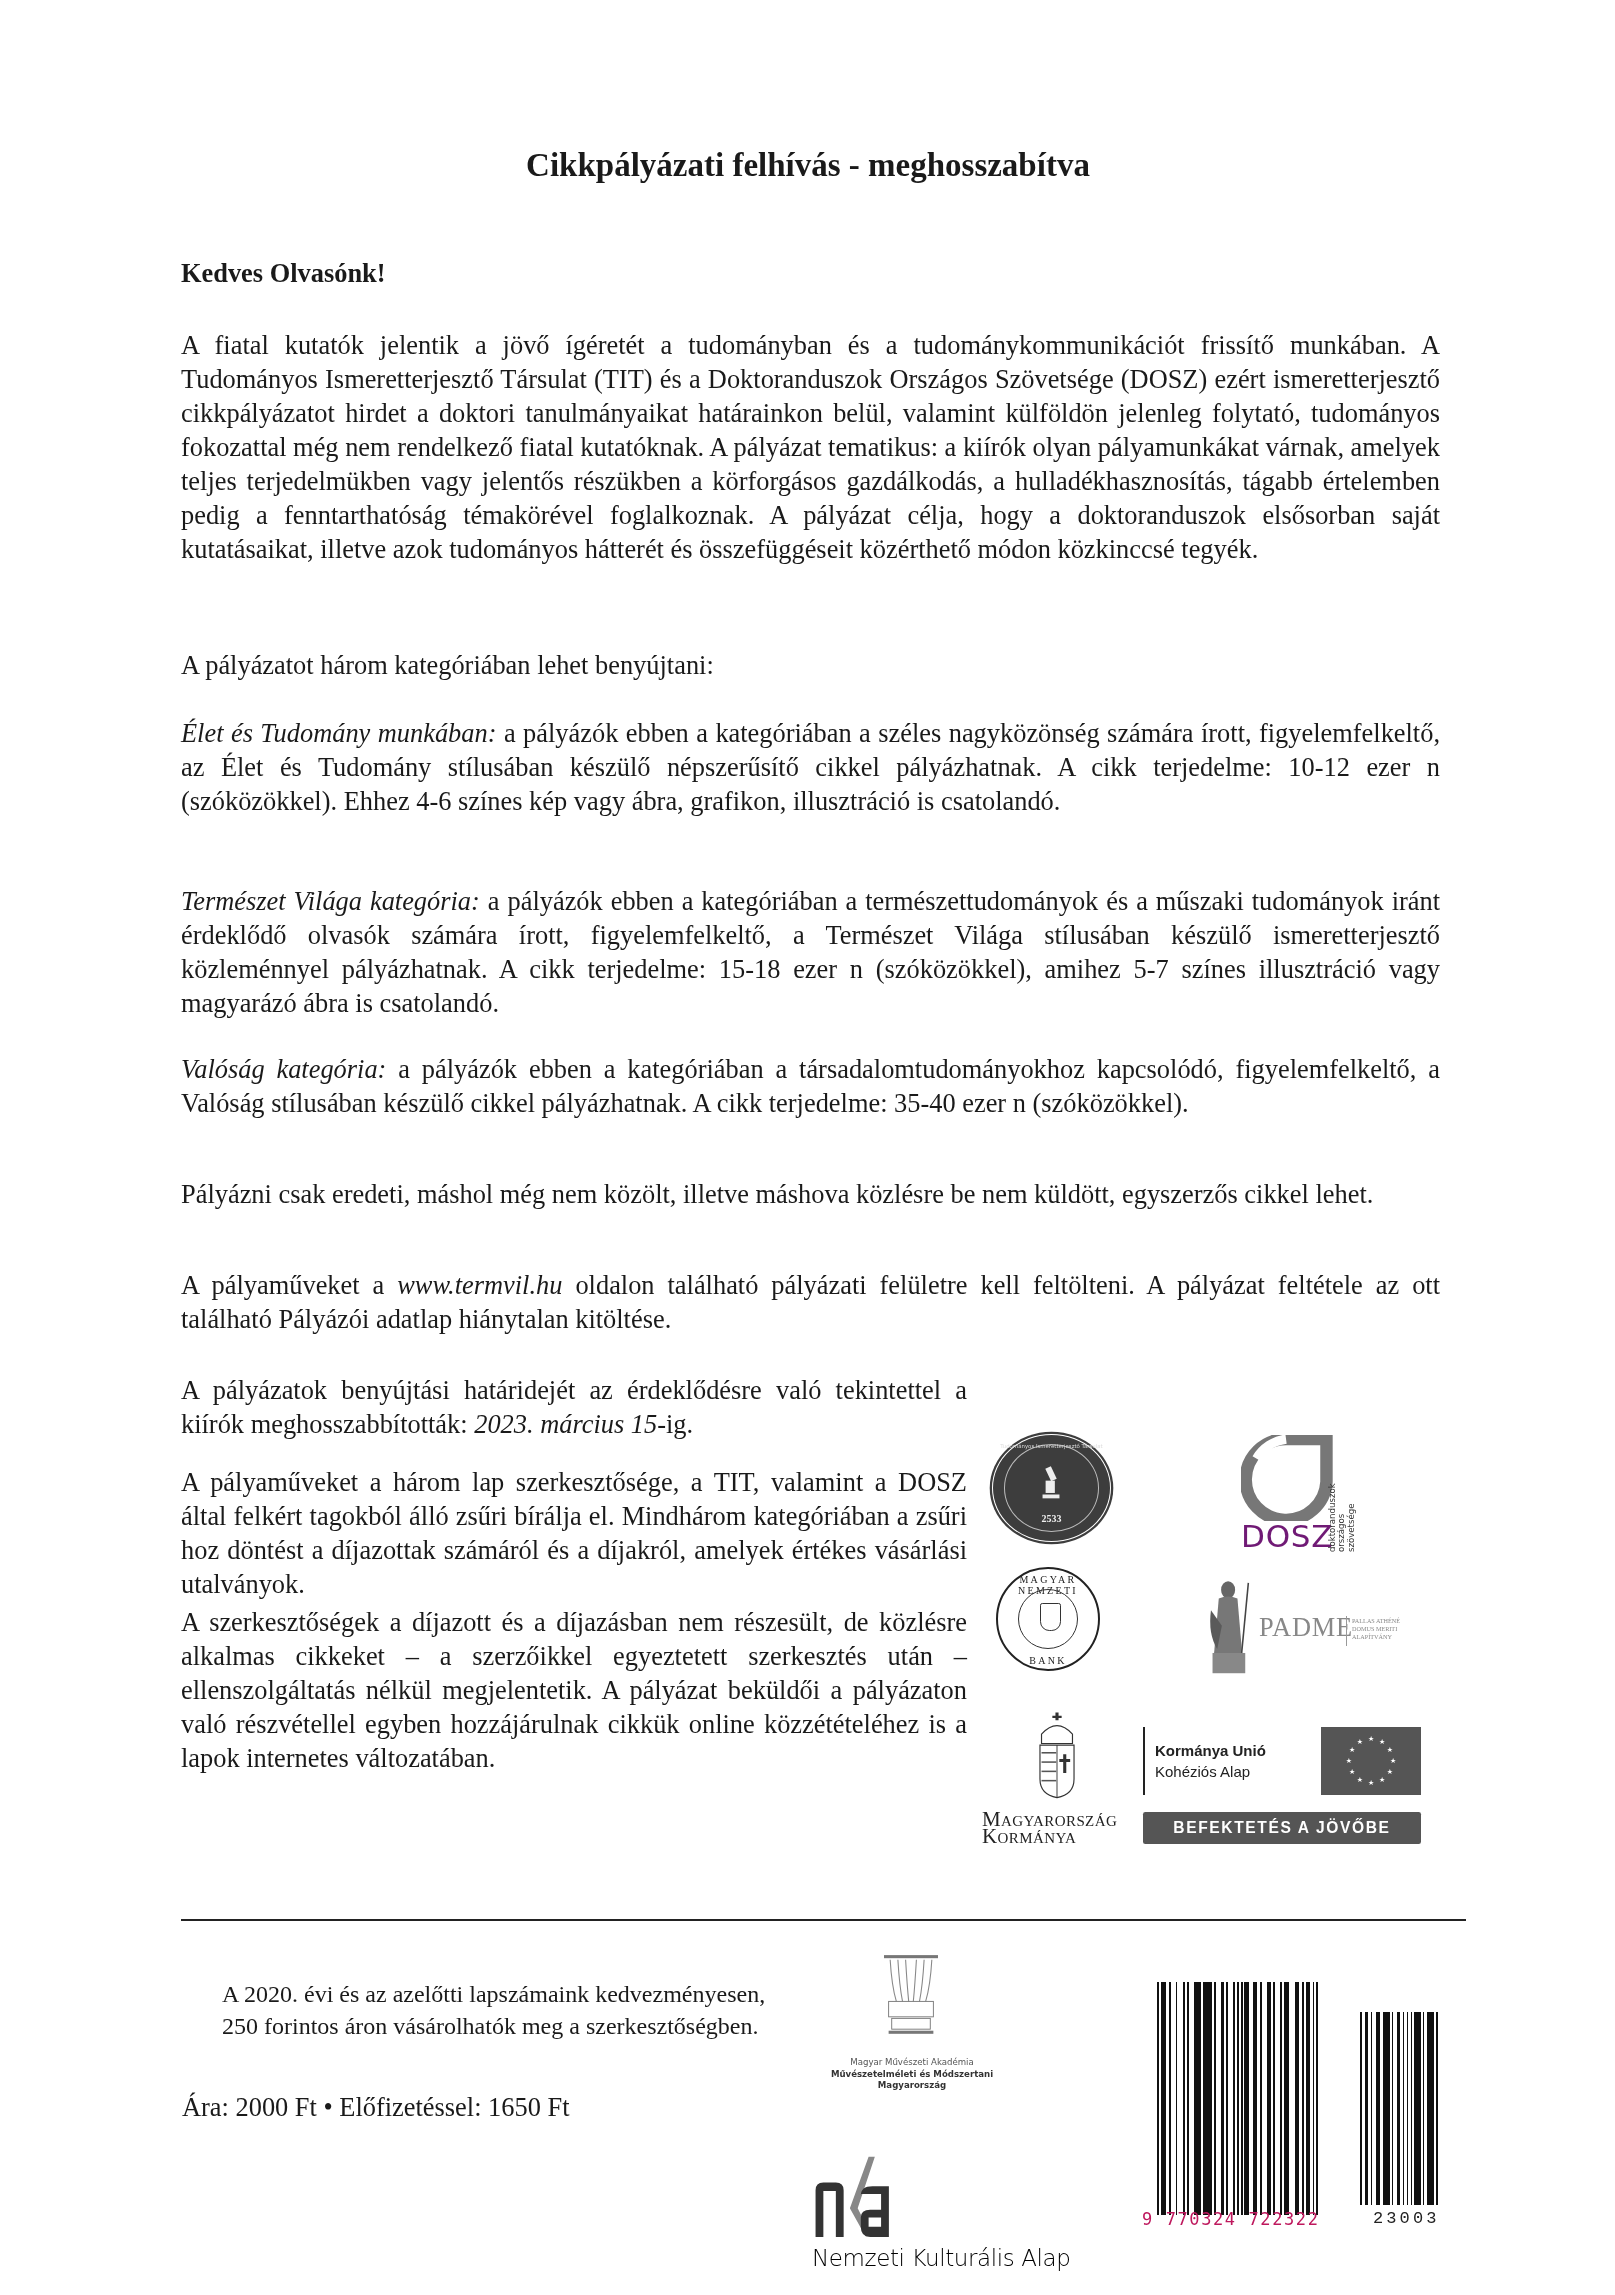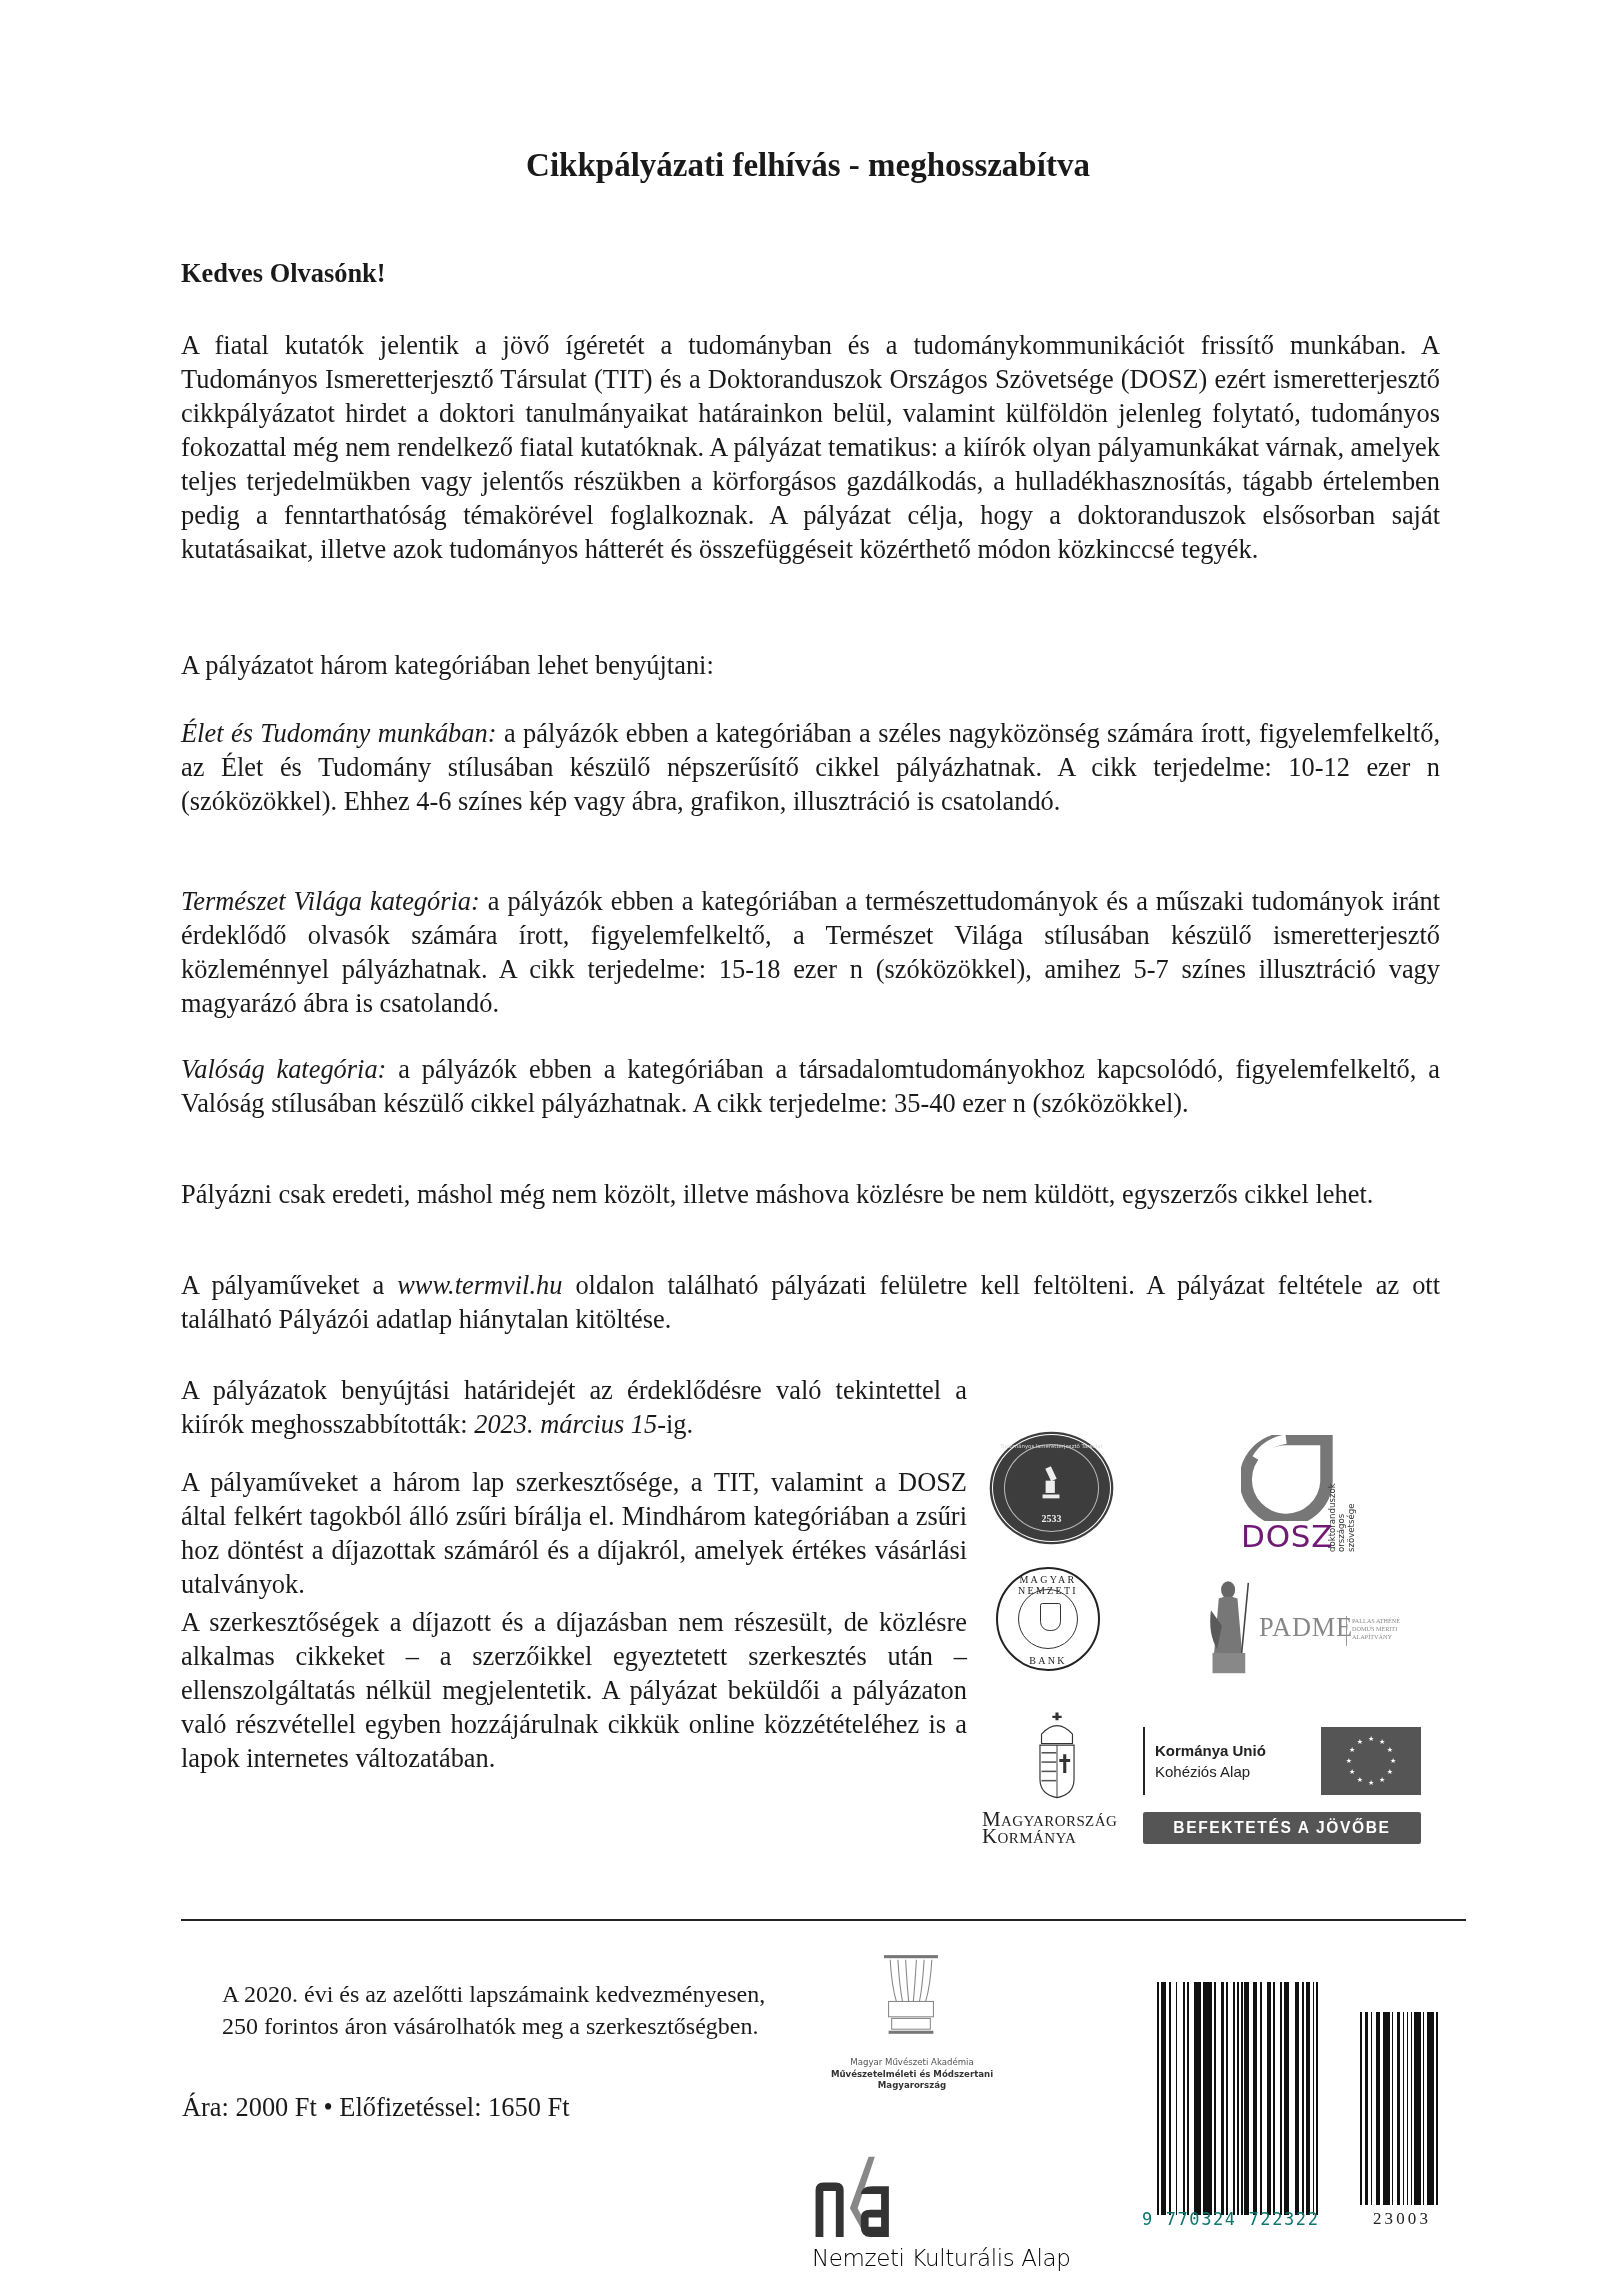--- a/index.html
+++ b/index.html
@@ -67,22 +67,22 @@
               font-family:"DejaVu Sans",sans-serif; font-size: 8.6px; line-height: 11.7px; color: #555; }
   .mma-text b { color: #333; }
   .nka-logo { left: 814px; top: 2155px; width: 78px; height: 86px; }
   .nka-text { left: 812px; top: 2246px; font-family:"DejaVu Sans",sans-serif; font-size: 23px;
               font-weight: 200; color: #000000; line-height: 25px; letter-spacing: -0.4px; }
 
   .barcode { left: 1157px; top: 1982px; width: 180px; height: 233px; display:flex; align-items: stretch; }
   .barcode-addon { left: 1360px; top: 2012px; width: 89px; height: 193px; display:flex; }
   .bar { background:#111; height:100%; }
   .gap { height:100%; }
-  .bc-digits { left: 1142px; top: 2209px; font-family:"DejaVu Sans Mono",monospace; font-size: 17px; color:#0f766e; letter-spacing: 1.6px; }
-  .bc-addon-digits { left: 1373px; top: 2209px; font-family:Liberation Serif, serif; font-size: 17px; color:#222; letter-spacing: 3.1px; }
+  .bc-digits { left: 1142px; top: 2209px; font-family:"DejaVu Sans Mono",monospace; font-size: 17px; color:#be185d; letter-spacing: 1.6px; }
+  .bc-addon-digits { left: 1373px; top: 2209px; font-family:Liberation Mono, monospace; font-size: 17px; color:#222; letter-spacing: 3.1px; }
 </style>
 </head>
 <body>
 
 <div class="abs title">Cikkpályázati felhívás - meghosszabítva</div>
 
 <div class="abs greeting">Kedves Olvasónk!</div>
 
 <div class="abs body-text" style="top:328px;">
   <p>A fiatal kutatók jelentik a jövő ígéretét a tudományban és a tudománykommunikációt frissítő munkában. A Tudományos Ismeretterjesztő Társulat (TIT) és a Doktoranduszok Országos Szövetsége (DOSZ) ezért ismeretterjesztő cikkpályázatot hirdet a doktori tanulmányaikat határainkon belül, valamint külföldön jelenleg folytató, tudományos fokozattal még nem rendelkező fiatal kutatóknak. A pályázat tematikus: a kiírók olyan pályamunkákat várnak, amelyek teljes terjedelmükben vagy jelentős részükben a körforgásos gazdálkodás, a hulladékhasznosítás, tágabb értelemben pedig a fenntarthatóság témakörével foglalkoznak. A pályázat célja, hogy a doktoranduszok elsősorban saját kutatásaikat, illetve azok tudományos hátterét és összefüggéseit közérthető módon közkinccsé tegyék.</p>

